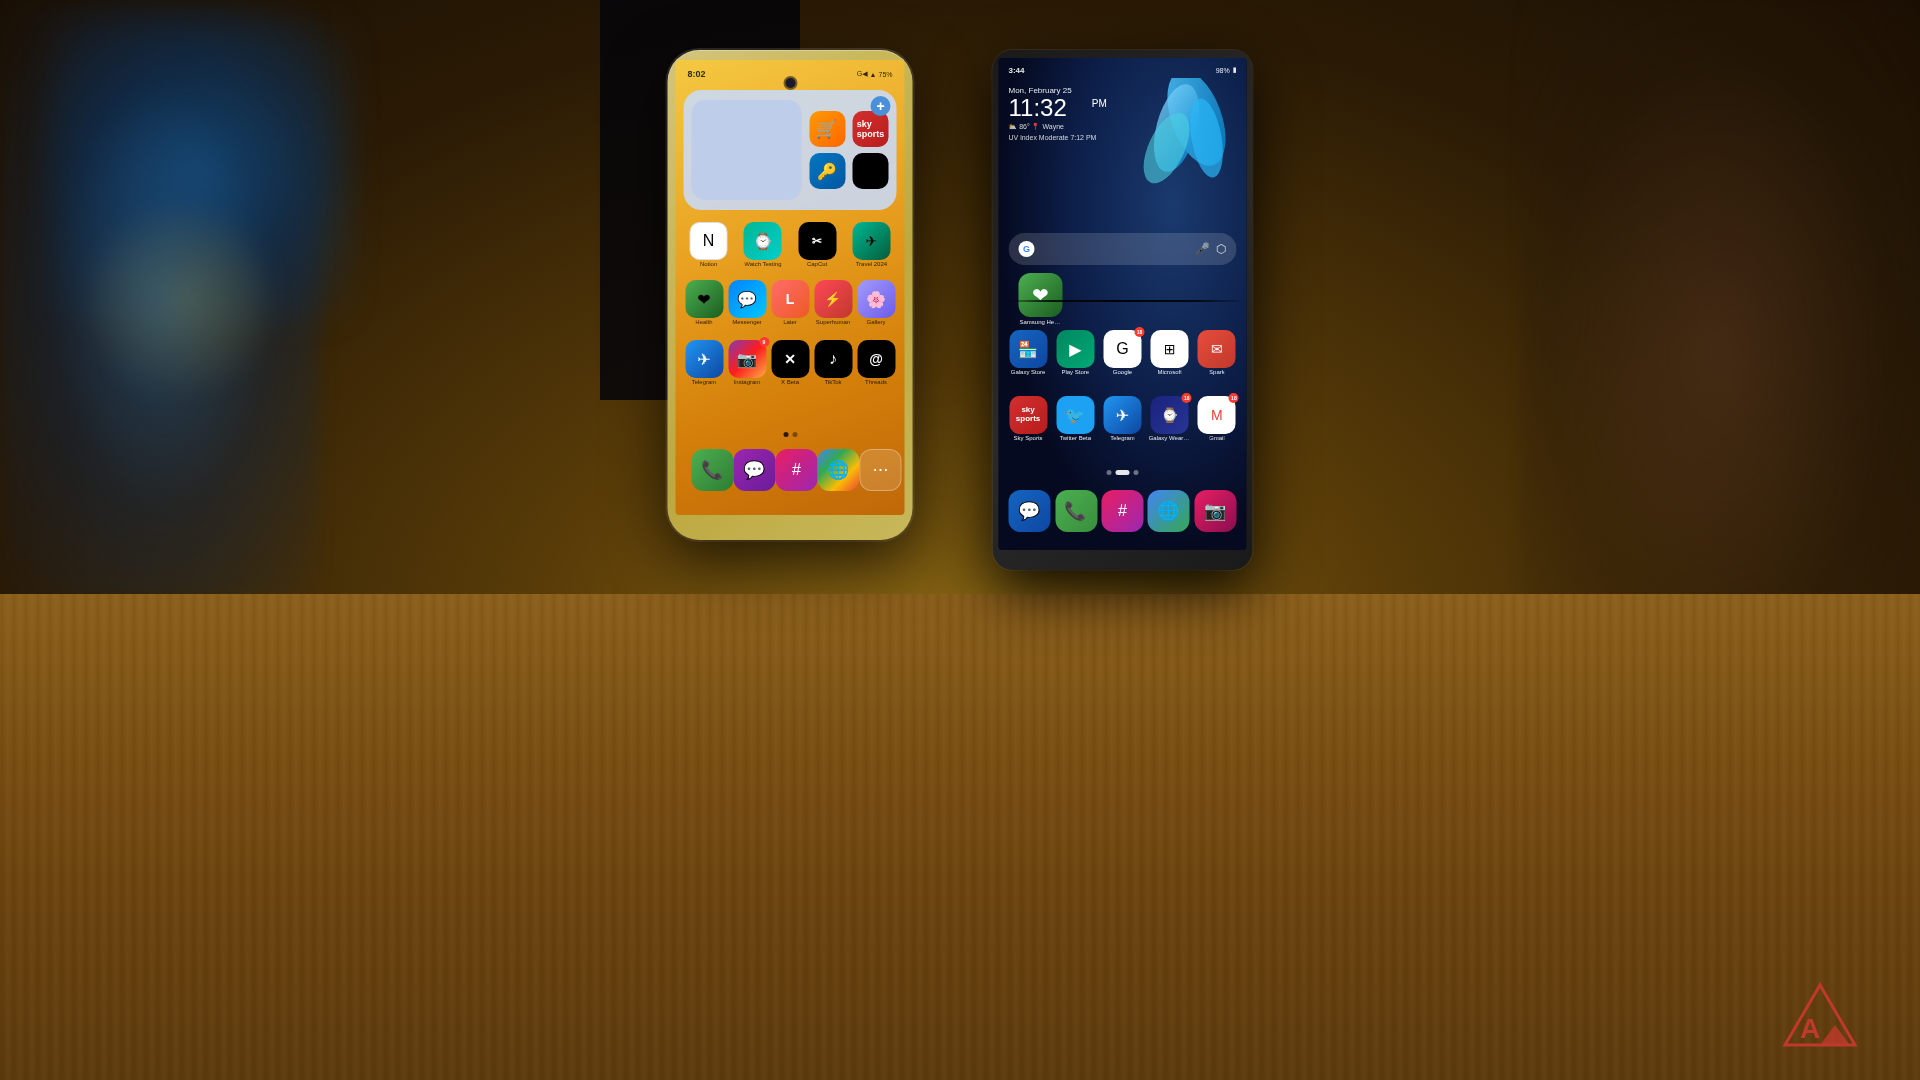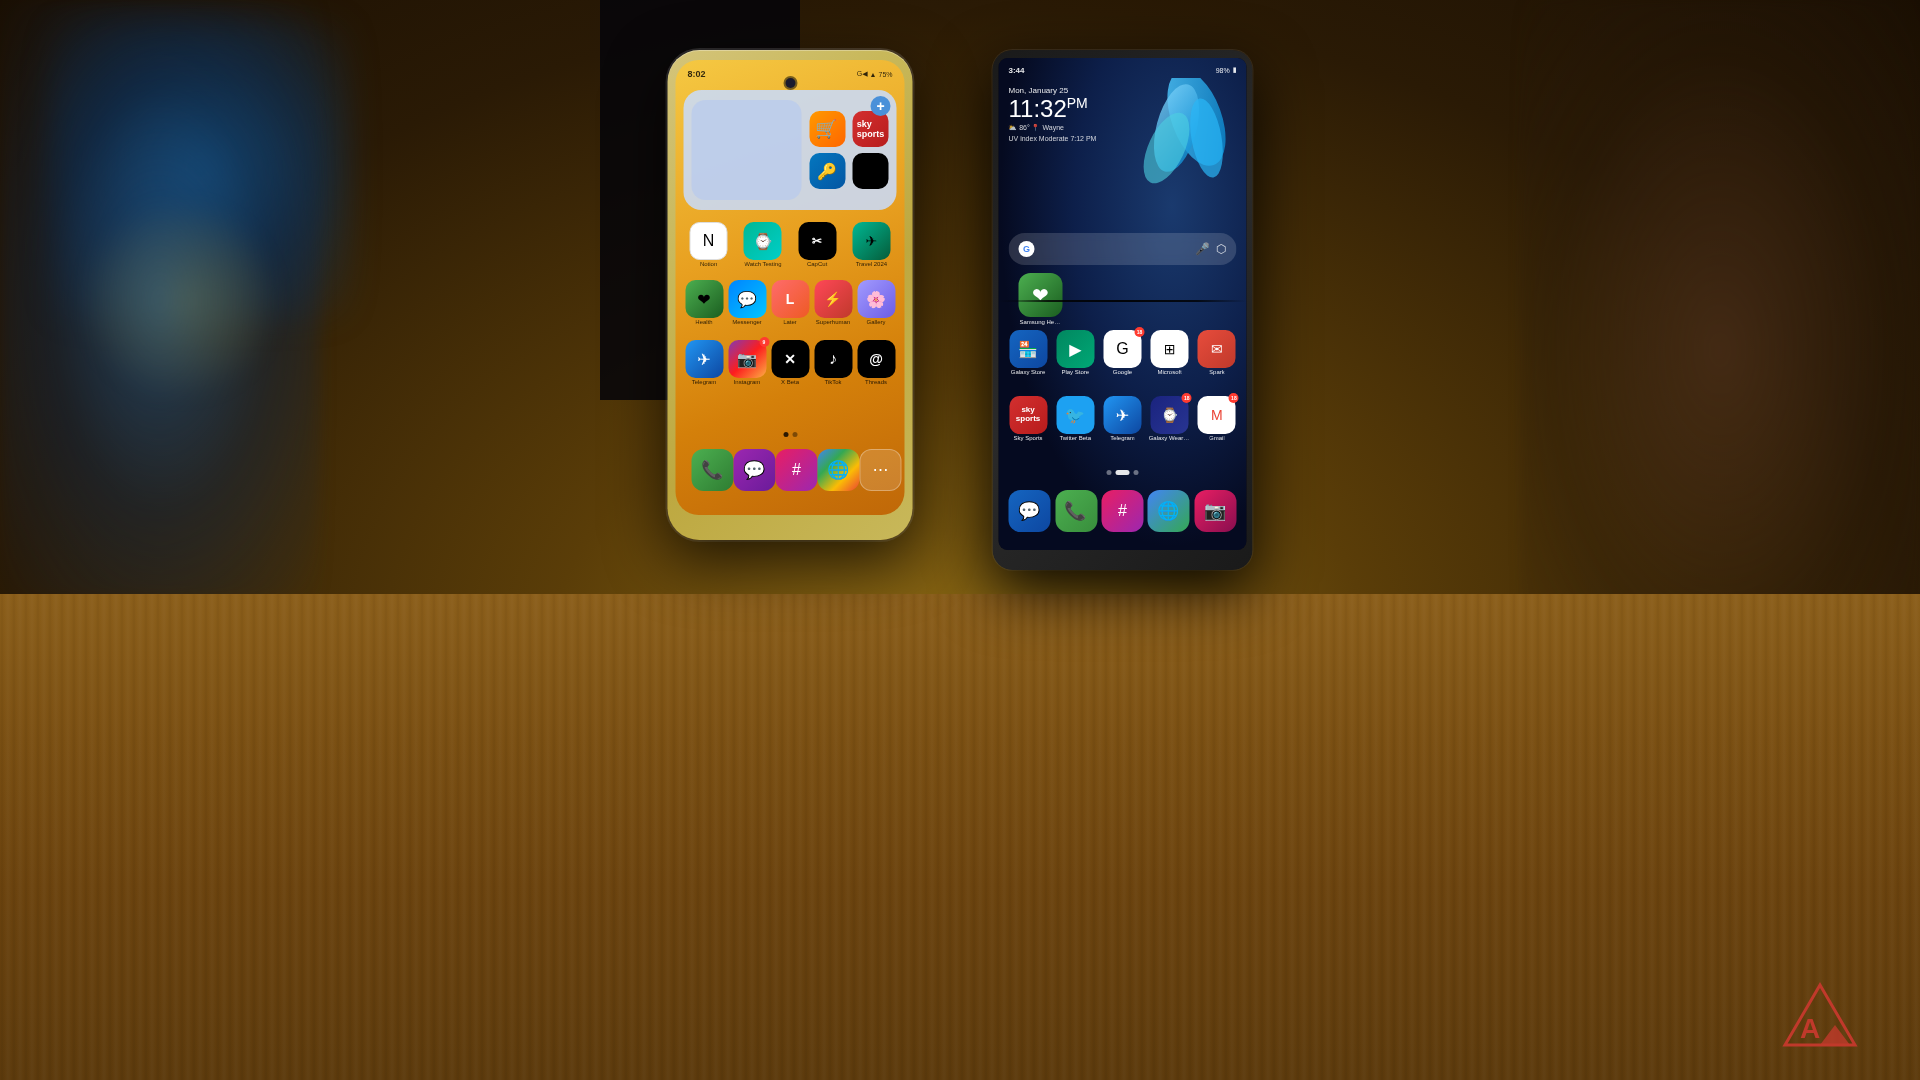--- a/index.html
+++ b/index.html
@@ -113,21 +113,21 @@
       box-shadow: 0 20px 60px rgba(0,0,0,0.7), 0 0 0 2px rgba(255,255,255,0.15), inset 0 1px 0 rgba(255,255,255,0.3);
       overflow: hidden;
     }
     .phone-left-screen {
       position: absolute;
       top: 10px;
       left: 8px;
       right: 8px;
       bottom: 25px;
       background: linear-gradient(160deg, #f5c842 0%, #e8a020 40%, #d4800a 70%, #c06808 100%);
-      border-radius: 23px;
+      border-radius: 4px;
       overflow: hidden;
     }
     .phone-left-camera {
       position: absolute;
       top: 18px;
       left: 50%;
       transform: translateX(-50%);
       width: 10px;
       height: 10px;
       background: #1a1a2e;
@@ -284,21 +284,21 @@
       box-shadow: 0 20px 60px rgba(0,0,0,0.9), 0 0 0 1px rgba(255,255,255,0.1);
       overflow: hidden;
     }
     .phone-right-screen {
       position: absolute;
       top: 8px;
       left: 6px;
       right: 6px;
       bottom: 20px;
       background: #0a0a15;
-      border-radius: 9px;
+      border-radius: 4px;
       overflow: hidden;
     }
 
     
     .wallpaper-right {
       position: absolute;
       inset: 0;
       background: radial-gradient(ellipse at 70% 30%, #1a3a6e 0%, #0d1f4a 40%, #050a20 70%);
     }
     .wallpaper-flower {
@@ -337,23 +337,24 @@
       color: rgba(255,255,255,0.9);
       margin-bottom: 1px;
     }
     .time-label {
       font-size: 24px;
       color: white;
       font-weight: 200;
       line-height: 1;
     }
     .time-ampm {
-      font-size: 14px;
+      font-size: 10px;
       vertical-align: super;
       font-weight: 300;
+      margin-left: 25px;
     }
     .weather-info {
       font-size: 7px;
       color: rgba(255,255,255,0.8);
       margin-top: 3px;
     }
 
     
     .search-bar-right {
       position: absolute;
@@ -711,21 +712,21 @@
 
         <div class="status-bar-right">
           <span style="font-weight:bold;font-size:8px;">3:44</span>
           <span style="display:flex;gap:3px;align-items:center;font-size:7px;">
             <span>98%</span>
             <span>▮</span>
           </span>
         </div>
 
         <div class="datetime-widget">
-          <div class="date-label">Mon, January 25</div>
+          <div class="date-label">Mon, February 25</div>
           <div class="time-label">
             <span>11:32</span><span class="time-ampm">PM</span>
           </div>
           <div class="weather-info">
             <span>⛅</span>
             <span>86°</span>
             <span>📍</span>
             <span>Wayne</span>
           </div>
           <div class="weather-info">

